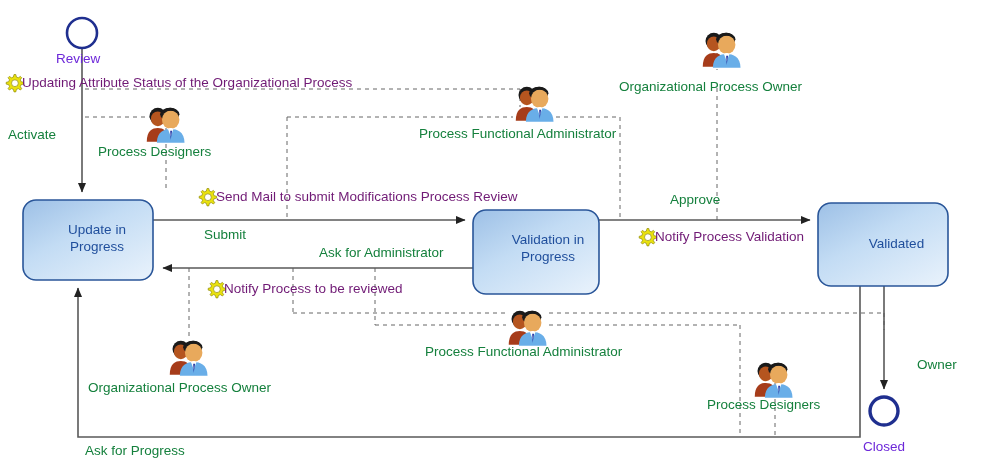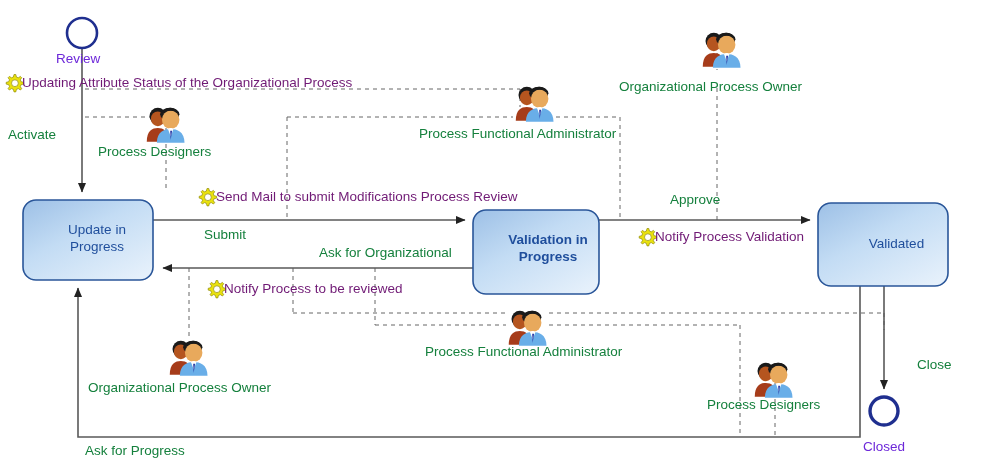--- a/index.html
+++ b/index.html
@@ -236,33 +236,33 @@
                  L17.6,10.1 L15.1,10.7 L14.3,12.6 L15.7,14.7 L14.4,16.0 L12.3,14.6 L10.4,15.4 L9.8,17.9
                  L8,17.9 L7.4,15.4 L5.5,14.6 L3.4,16.0 L2.1,14.7 L3.5,12.6 L2.7,10.7 L0.2,10.1
                  L0.2,8.3 L2.7,7.7 L3.5,5.8 L2.1,3.7 L3.4,2.4 L5.5,3.8 L7.4,3.0 z" fill="#e9e10f" stroke="#8f8a08" stroke-width="0.7"></path>
         <circle cx="8.9" cy="9.2" r="3.4" fill="#ffffff" stroke="#8f8a08" stroke-width="0.7"></circle>
       </g>
     </g>
   </svg>
 
   <div class="state-label" style="left:23px; top:222px; width:148px;">Update in
 Progress</div>
-  <div class="state-label" style="left:473px; top:232px; width:150px;font-weight:bold;">Validation in
+  <div class="state-label" style="left:473px; top:232px; width:150px;">Validation in
 Progress</div>
   <div class="state-label" style="left:818px; top:236px; width:157px;">Validated</div>
 
   <div class="node-label" style="left:56px; top:51px;">Review</div>
   <div class="node-label" style="left:863px; top:427px;margin-top:12px;">Closed</div>
 
   <div class="lbl" style="left:8px; top:96px;margin-top:32px;">Activate</div>
   <div class="lbl" style="left:204px; top:228px;">Submit</div>
   <div class="lbl" style="left:643px; top:193px;margin-left:27px;">Approve</div>
-  <div class="lbl" style="left:319px; top:246px;">Ask for Organizational</div>
+  <div class="lbl" style="left:319px; top:246px;">Ask for Administrator</div>
   <div class="lbl" style="left:85px; top:444px;">Ask for Progress</div>
-  <div class="lbl" style="left:917px; top:358px;">Close</div>
+  <div class="lbl" style="left:917px; top:358px;">Owner</div>
 
   <div class="action-text" style="left:22px; top:75px;">Updating Attribute Status of the Organizational Process</div>
   <div class="action-text" style="left:216px; top:189px;">Send Mail to submit Modifications Process Review</div>
   <div class="action-text" style="left:655px; top:229px;">Notify Process Validation</div>
   <div class="action-text" style="left:224px; top:281px;">Notify Process to be reviewed</div>
 
   <div class="lbl" style="left:98px; top:145px;">Process Designers</div>
   <div class="lbl" style="left:419px; top:127px;">Process Functional Administrator</div>
   <div class="lbl" style="left:619px; top:80px;">Organizational Process Owner</div>
   <div class="lbl" style="left:88px; top:381px;">Organizational Process Owner</div>

